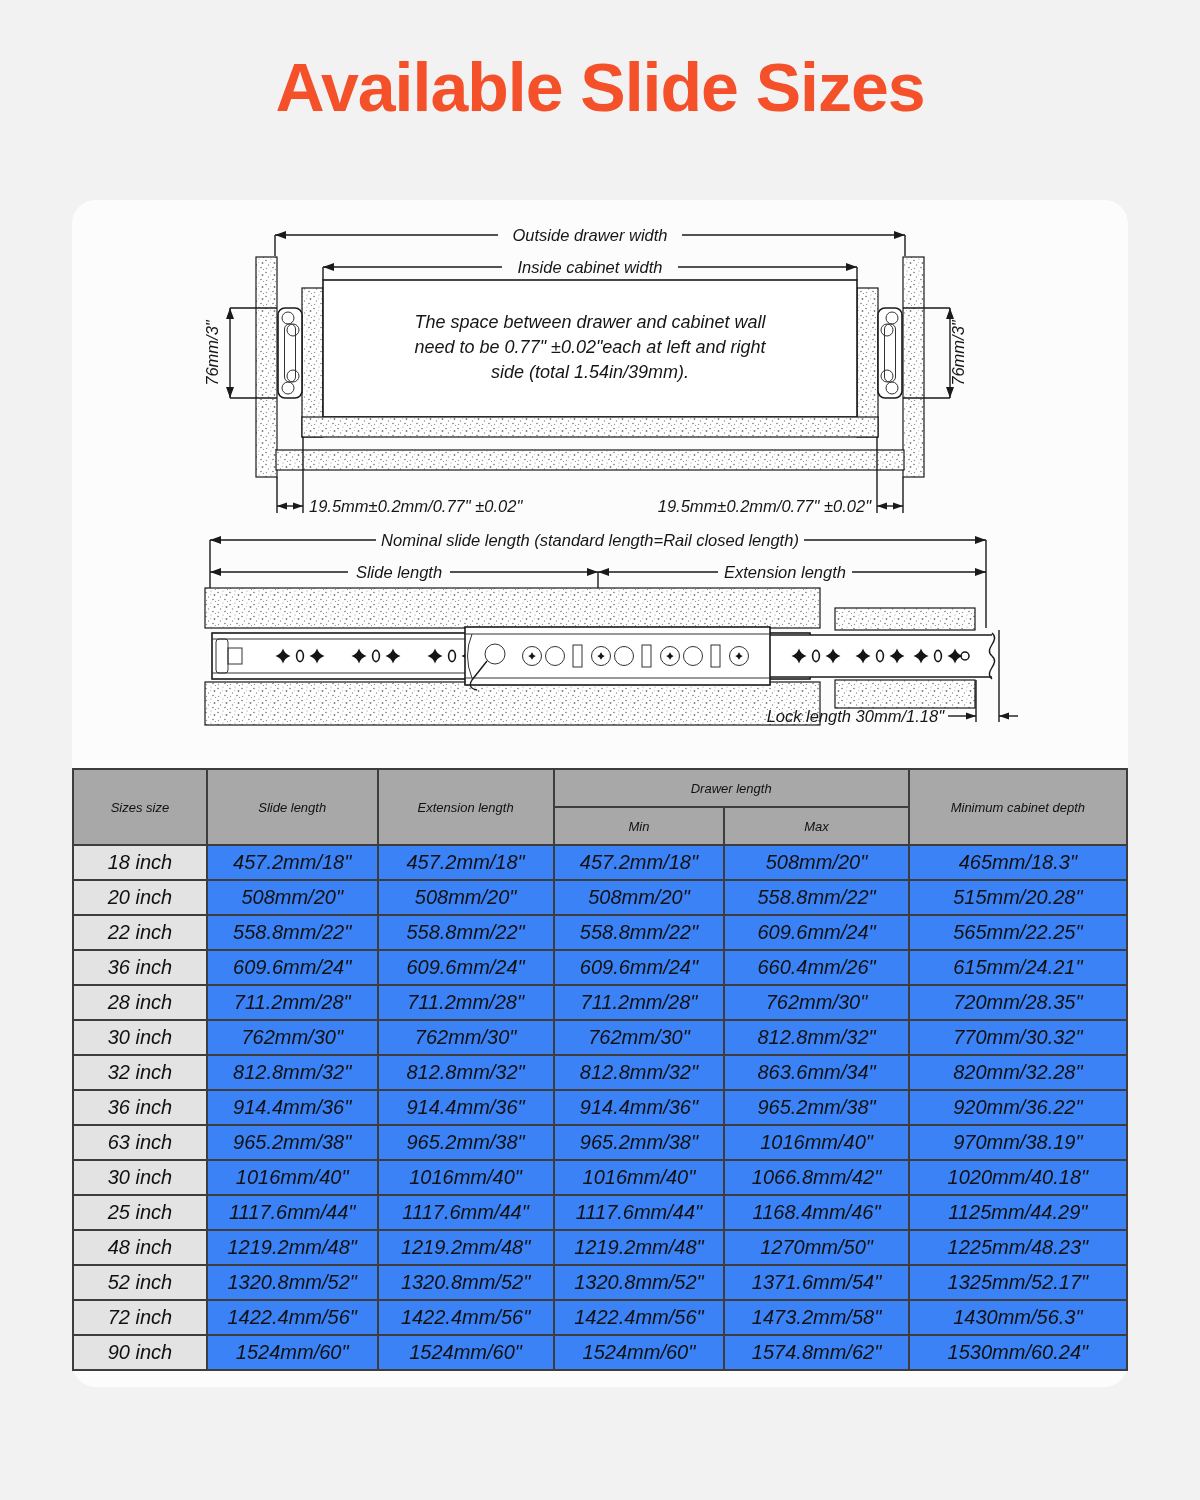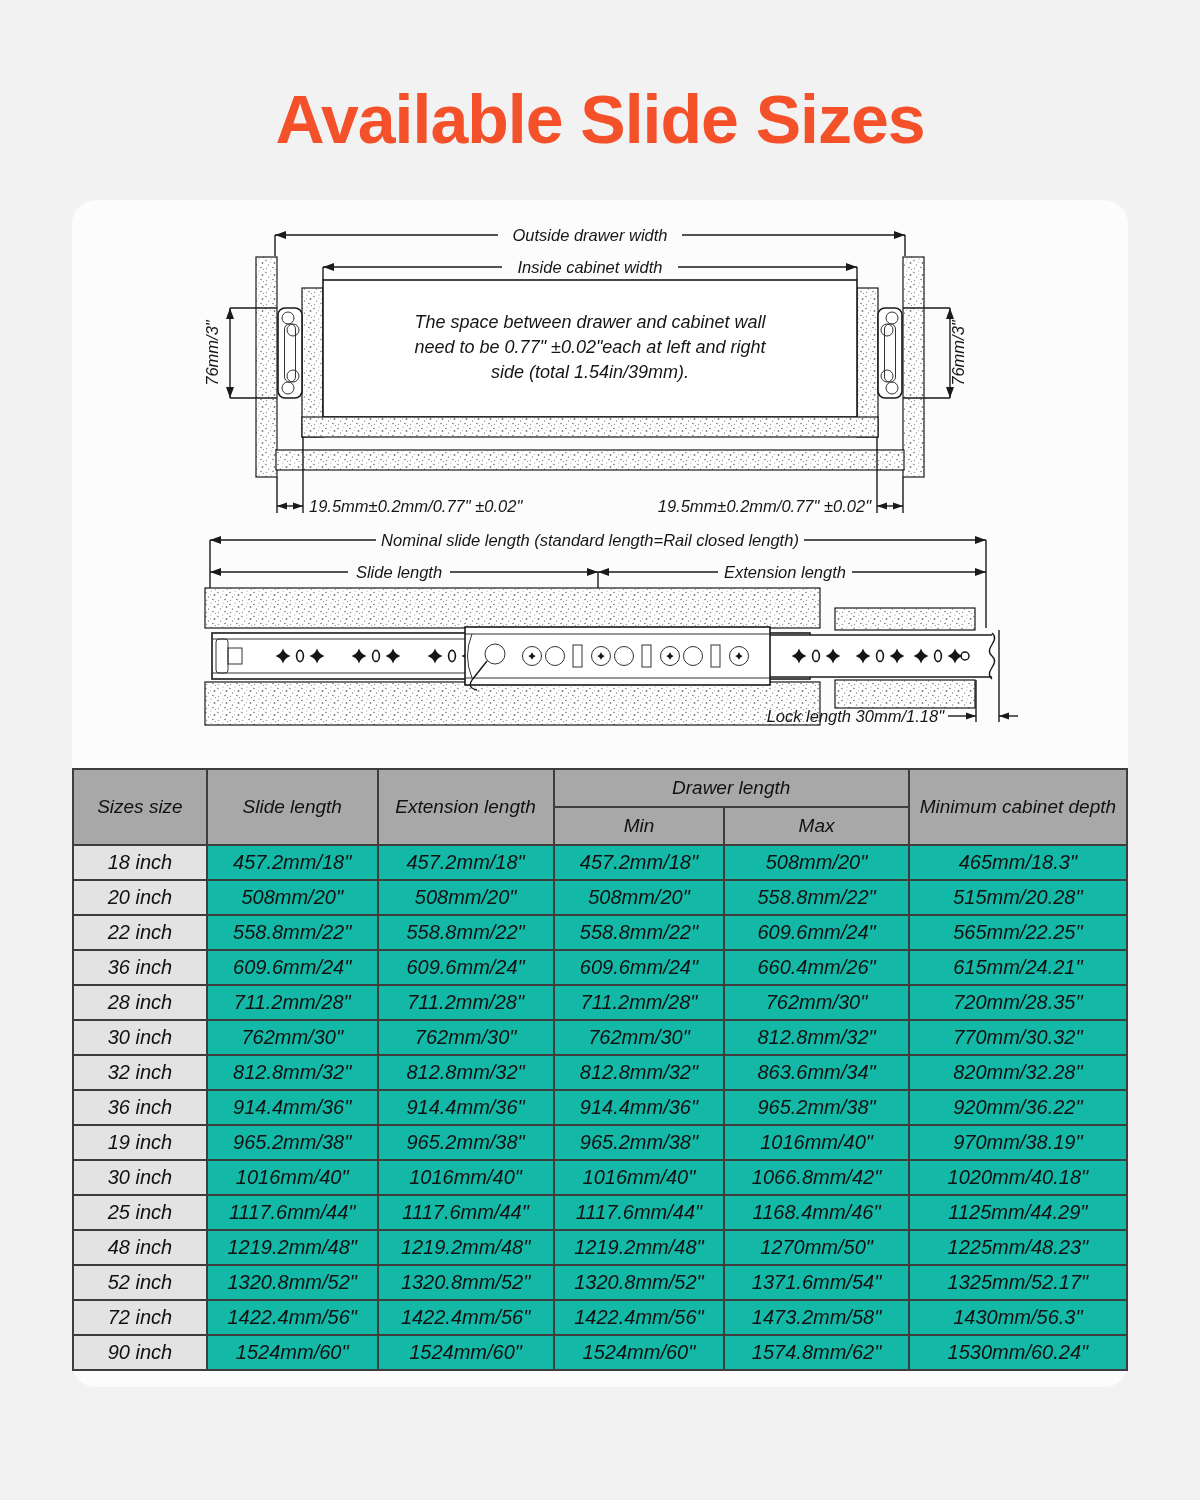--- a/index.html
+++ b/index.html
@@ -5,21 +5,21 @@
   :root{
     --page_bg:#f2f2f3; --panel_bg:#fcfcfc; --accent:#f4512b;
     --line:#1a1a1a; --table_header_bg:#a8a8a8; --rowhead_bg:#e3e3e3; --border:#3d3d3d;
   }
   *{box-sizing:border-box}
   html,body{margin:0;padding:0}
   body{
     width:1200px;height:1500px;background:var(--page_bg);
     font-family:"Liberation Sans",sans-serif;color:#111;overflow:hidden;
   }
-  .title-wrap{padding-top:84px;height:200px;text-align:center}
+  .title-wrap{padding-top:52px;height:200px;text-align:center}
   .title{
     margin:0;font-size:68px;line-height:1.05;font-weight:800;
     letter-spacing:-1px;color:var(--accent);
   }
   .panel{
     width:1056px;margin:0 auto;background:var(--panel_bg);
     border-radius:24px;padding:22px 0 16px 0;font-style:italic;
   }
   .diagram{display:block;margin:0 auto}
   #diagram2{margin-top:8px}
@@ -35,22 +35,22 @@
   
   table.sizes{
     width:100%;border-collapse:collapse;margin-top:28px;
     font-size:20px;table-layout:fixed;
   }
   table.sizes th,table.sizes td{
     border:2px solid var(--border);text-align:center;vertical-align:middle;
     padding:0 2px;font-weight:400;
   }
   table.sizes thead tr{height:38px}
-  table.sizes thead th{background:var(--table_header_bg);font-size:19px}
-  table.sizes tbody tr{height:35px;background:#14b8a6}
+  table.sizes thead th{background:var(--table_header_bg);font-size:13px}
+  table.sizes tbody tr{height:35px;background:#3b82f6}
   table.sizes td.rowhead{background:var(--rowhead_bg)}
 </style>
 </head>
 <body>
 
 <div class="title-wrap">
   <h1 class="title">Available Slide Sizes</h1>
 </div>
 
 <div class="panel">
@@ -344,21 +344,21 @@
         </tr>
         <tr>
           <td class="rowhead">36 inch</td>
           <td>914.4mm/36"</td>
           <td>914.4mm/36"</td>
           <td>914.4mm/36"</td>
           <td>965.2mm/38"</td>
           <td>920mm/36.22"</td>
         </tr>
         <tr>
-          <td class="rowhead">19 inch</td>
+          <td class="rowhead">63 inch</td>
           <td>965.2mm/38"</td>
           <td>965.2mm/38"</td>
           <td>965.2mm/38"</td>
           <td>1016mm/40"</td>
           <td>970mm/38.19"</td>
         </tr>
         <tr>
           <td class="rowhead">30 inch</td>
           <td>1016mm/40"</td>
           <td>1016mm/40"</td>

